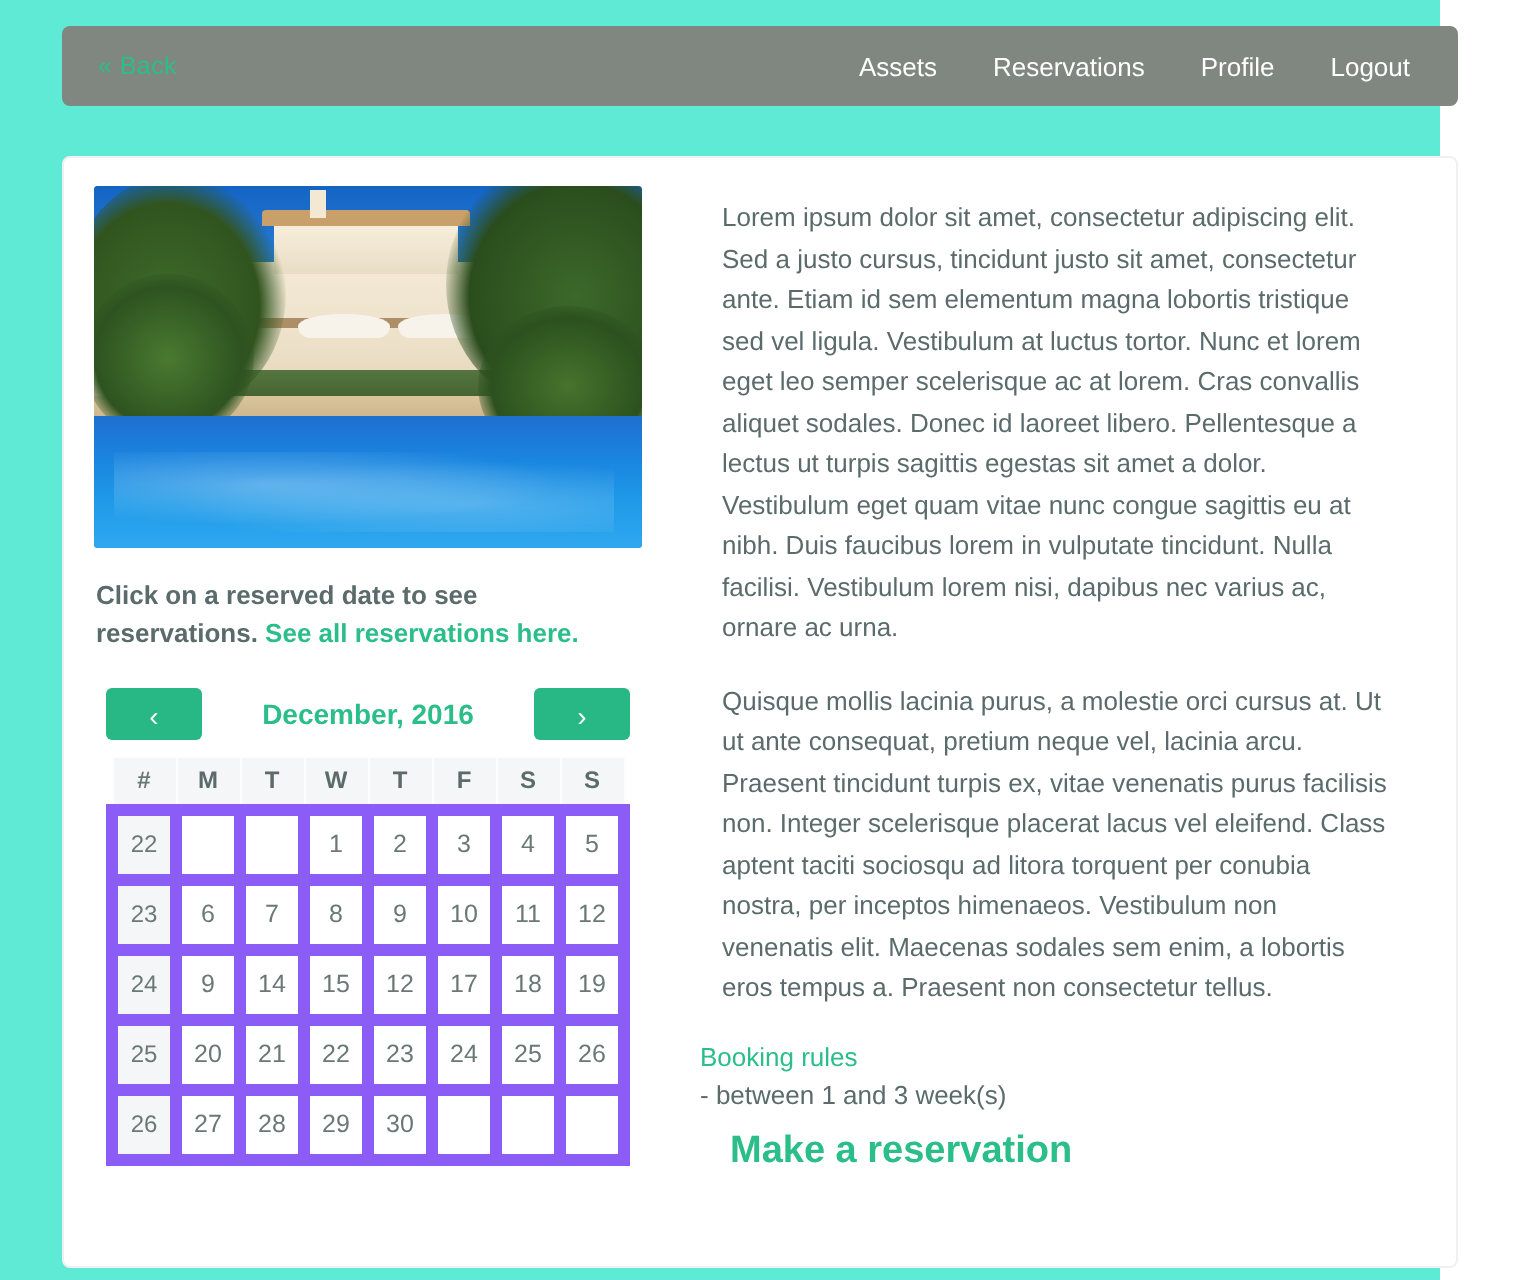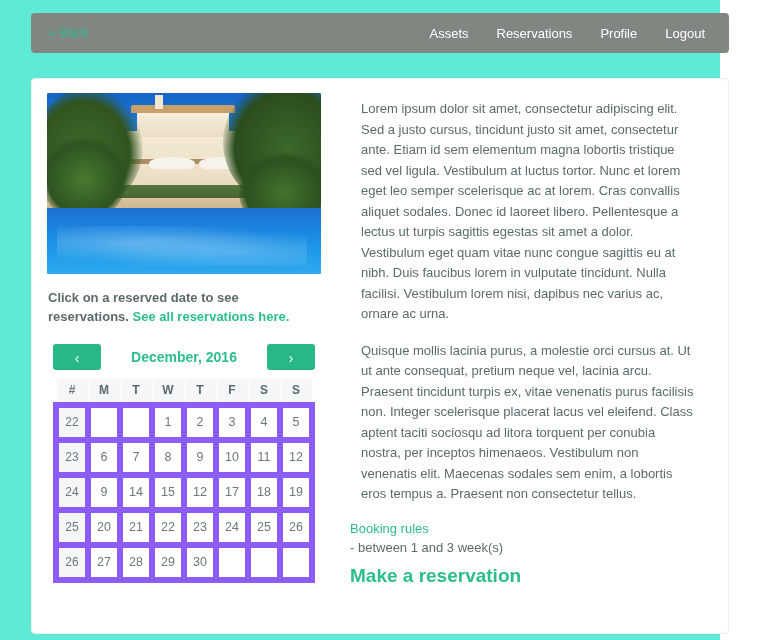--- a/index.html
+++ b/index.html
@@ -111,21 +111,21 @@
   td.res { background:#dd1111; color:#a8201a; }
   td.pend { background:#fcd9a0; color:#6b7878; }
   td.empty { background:#f3f4f5; }
 
   
   .right-col { flex:1; padding:6px 18px 0 26px; }
   h1.title { color:#2bbd8a; font-size:20px; font-weight:bold; margin:0 0 14px 0; letter-spacing:.1px; }
   p.body { margin:0 0 16px 11px; font-size:13px; line-height:20.5px; color:#5b6b6b; }
   .rules-title { color:#2bbd8a; font-size:13px; margin:0 0 2px 0; }
   .rule { font-size:13px; line-height:19px; color:#5b6b6b; }
-  h2.sub { color:#2bbd8a; font-size:19px; font-weight:bold; margin:8px 0 16px 0; }
+  h2.sub { color:#2bbd8a; font-size:19px; font-weight:bold; margin:8px 0 16px 15px; }
 </style>
 </head>
 <body>
 
 <div class="page">
 
   <div class="navbar">
     <a class="nav-back" href="#">« Back</a>
     <div class="nav-links">
       <a class="nav-link" href="#">Assets</a>

